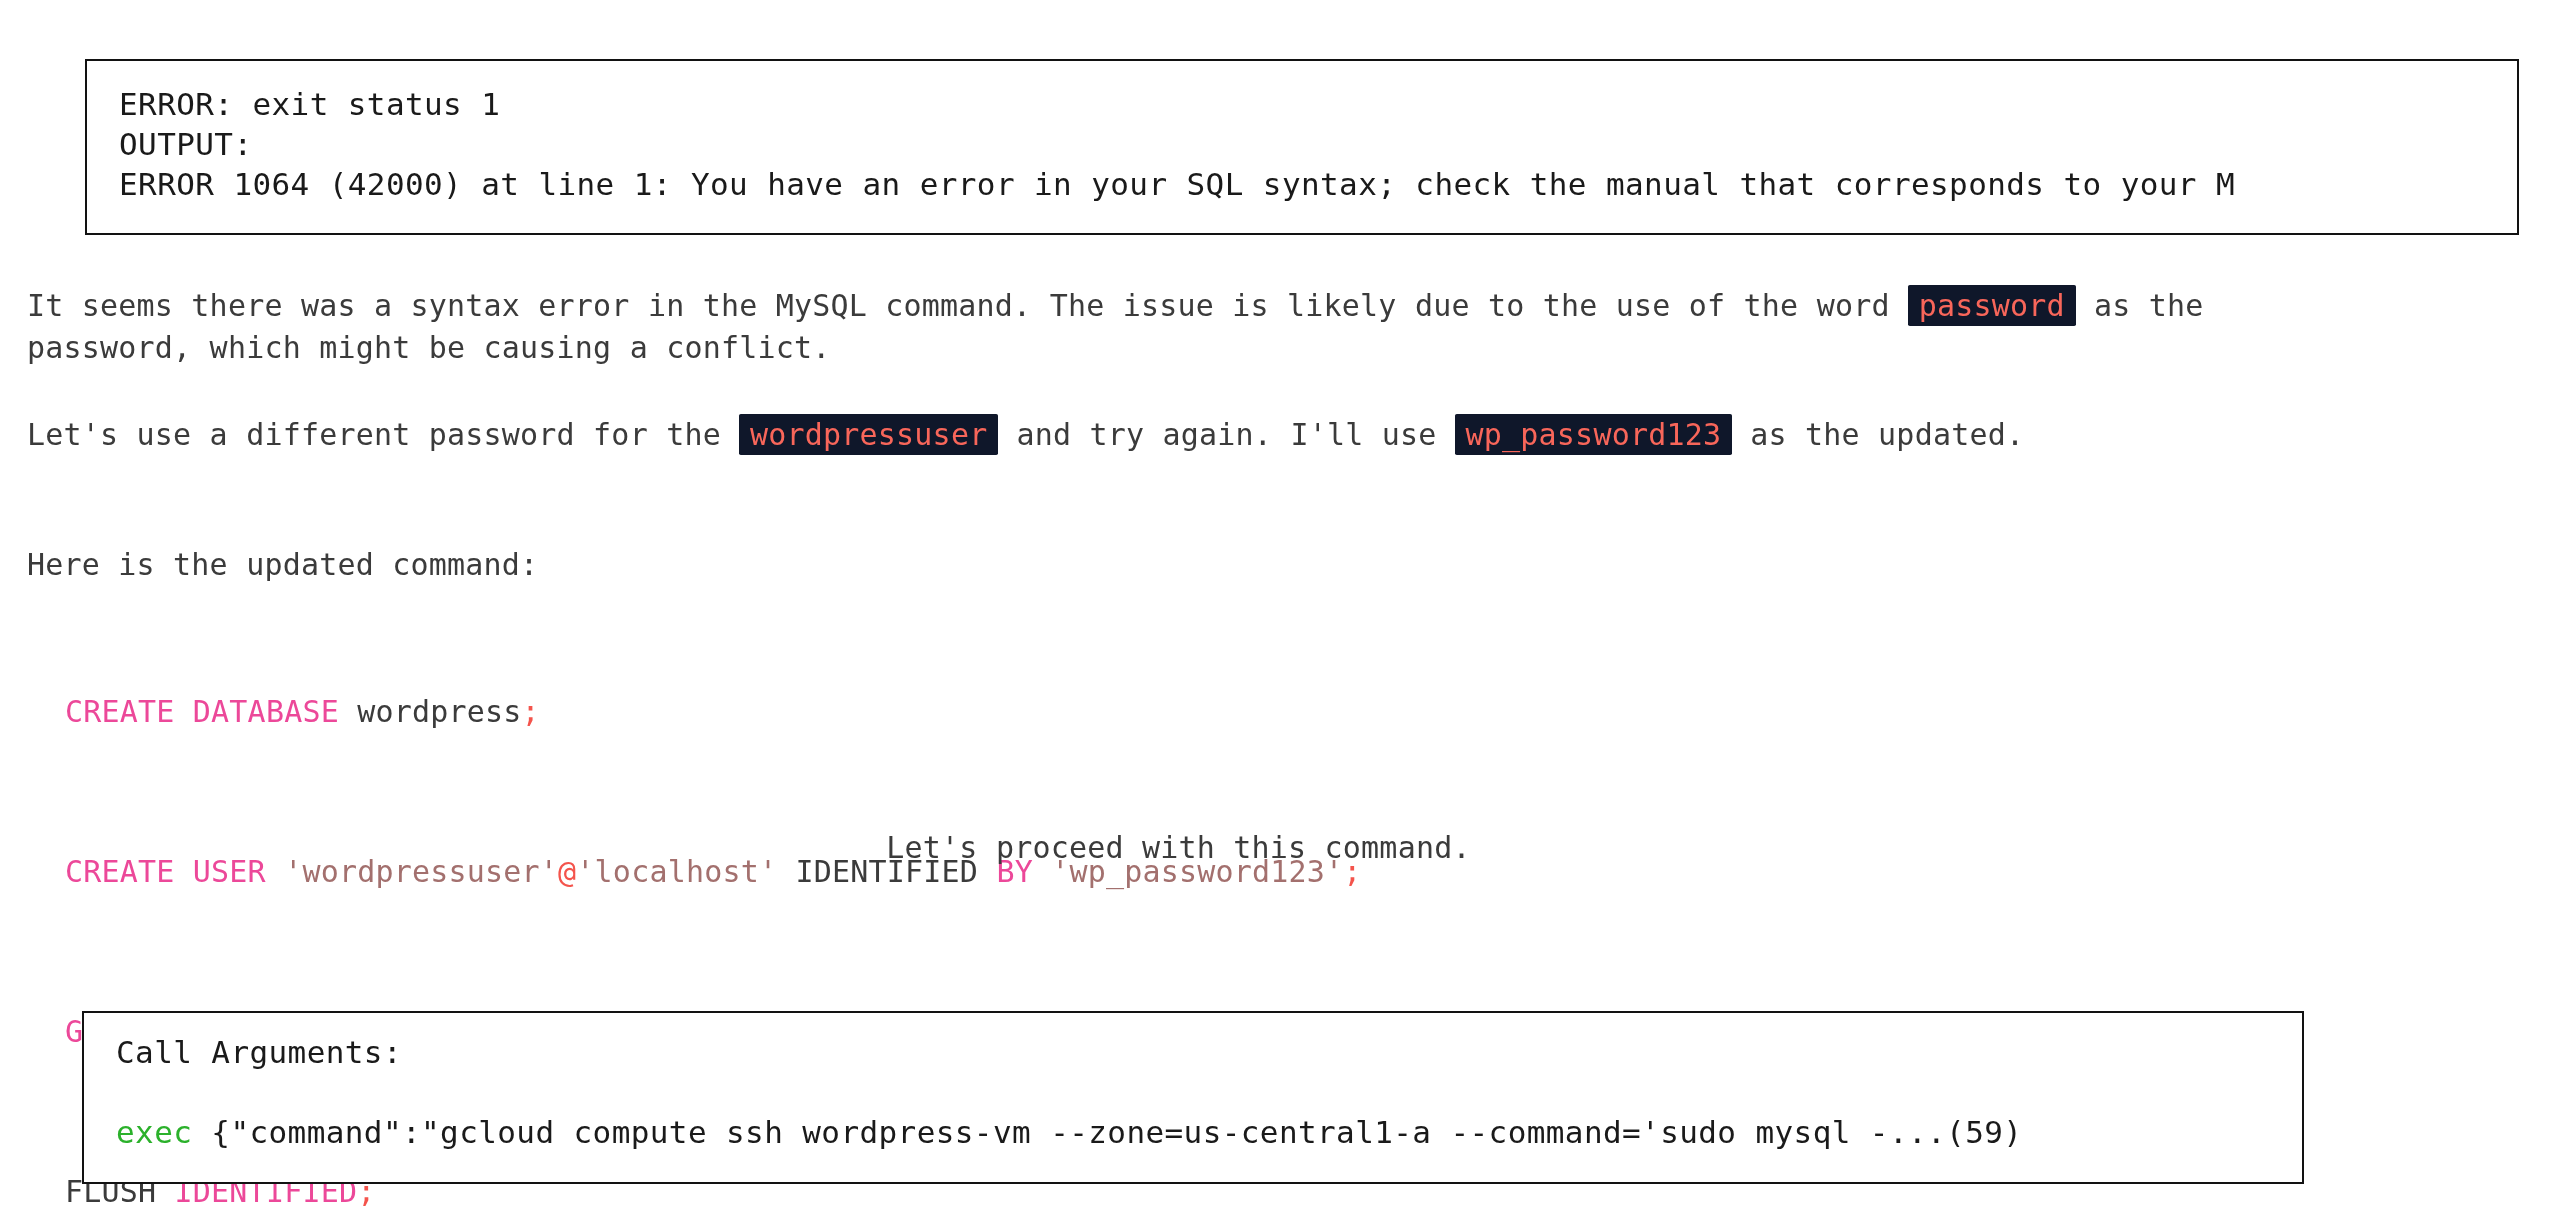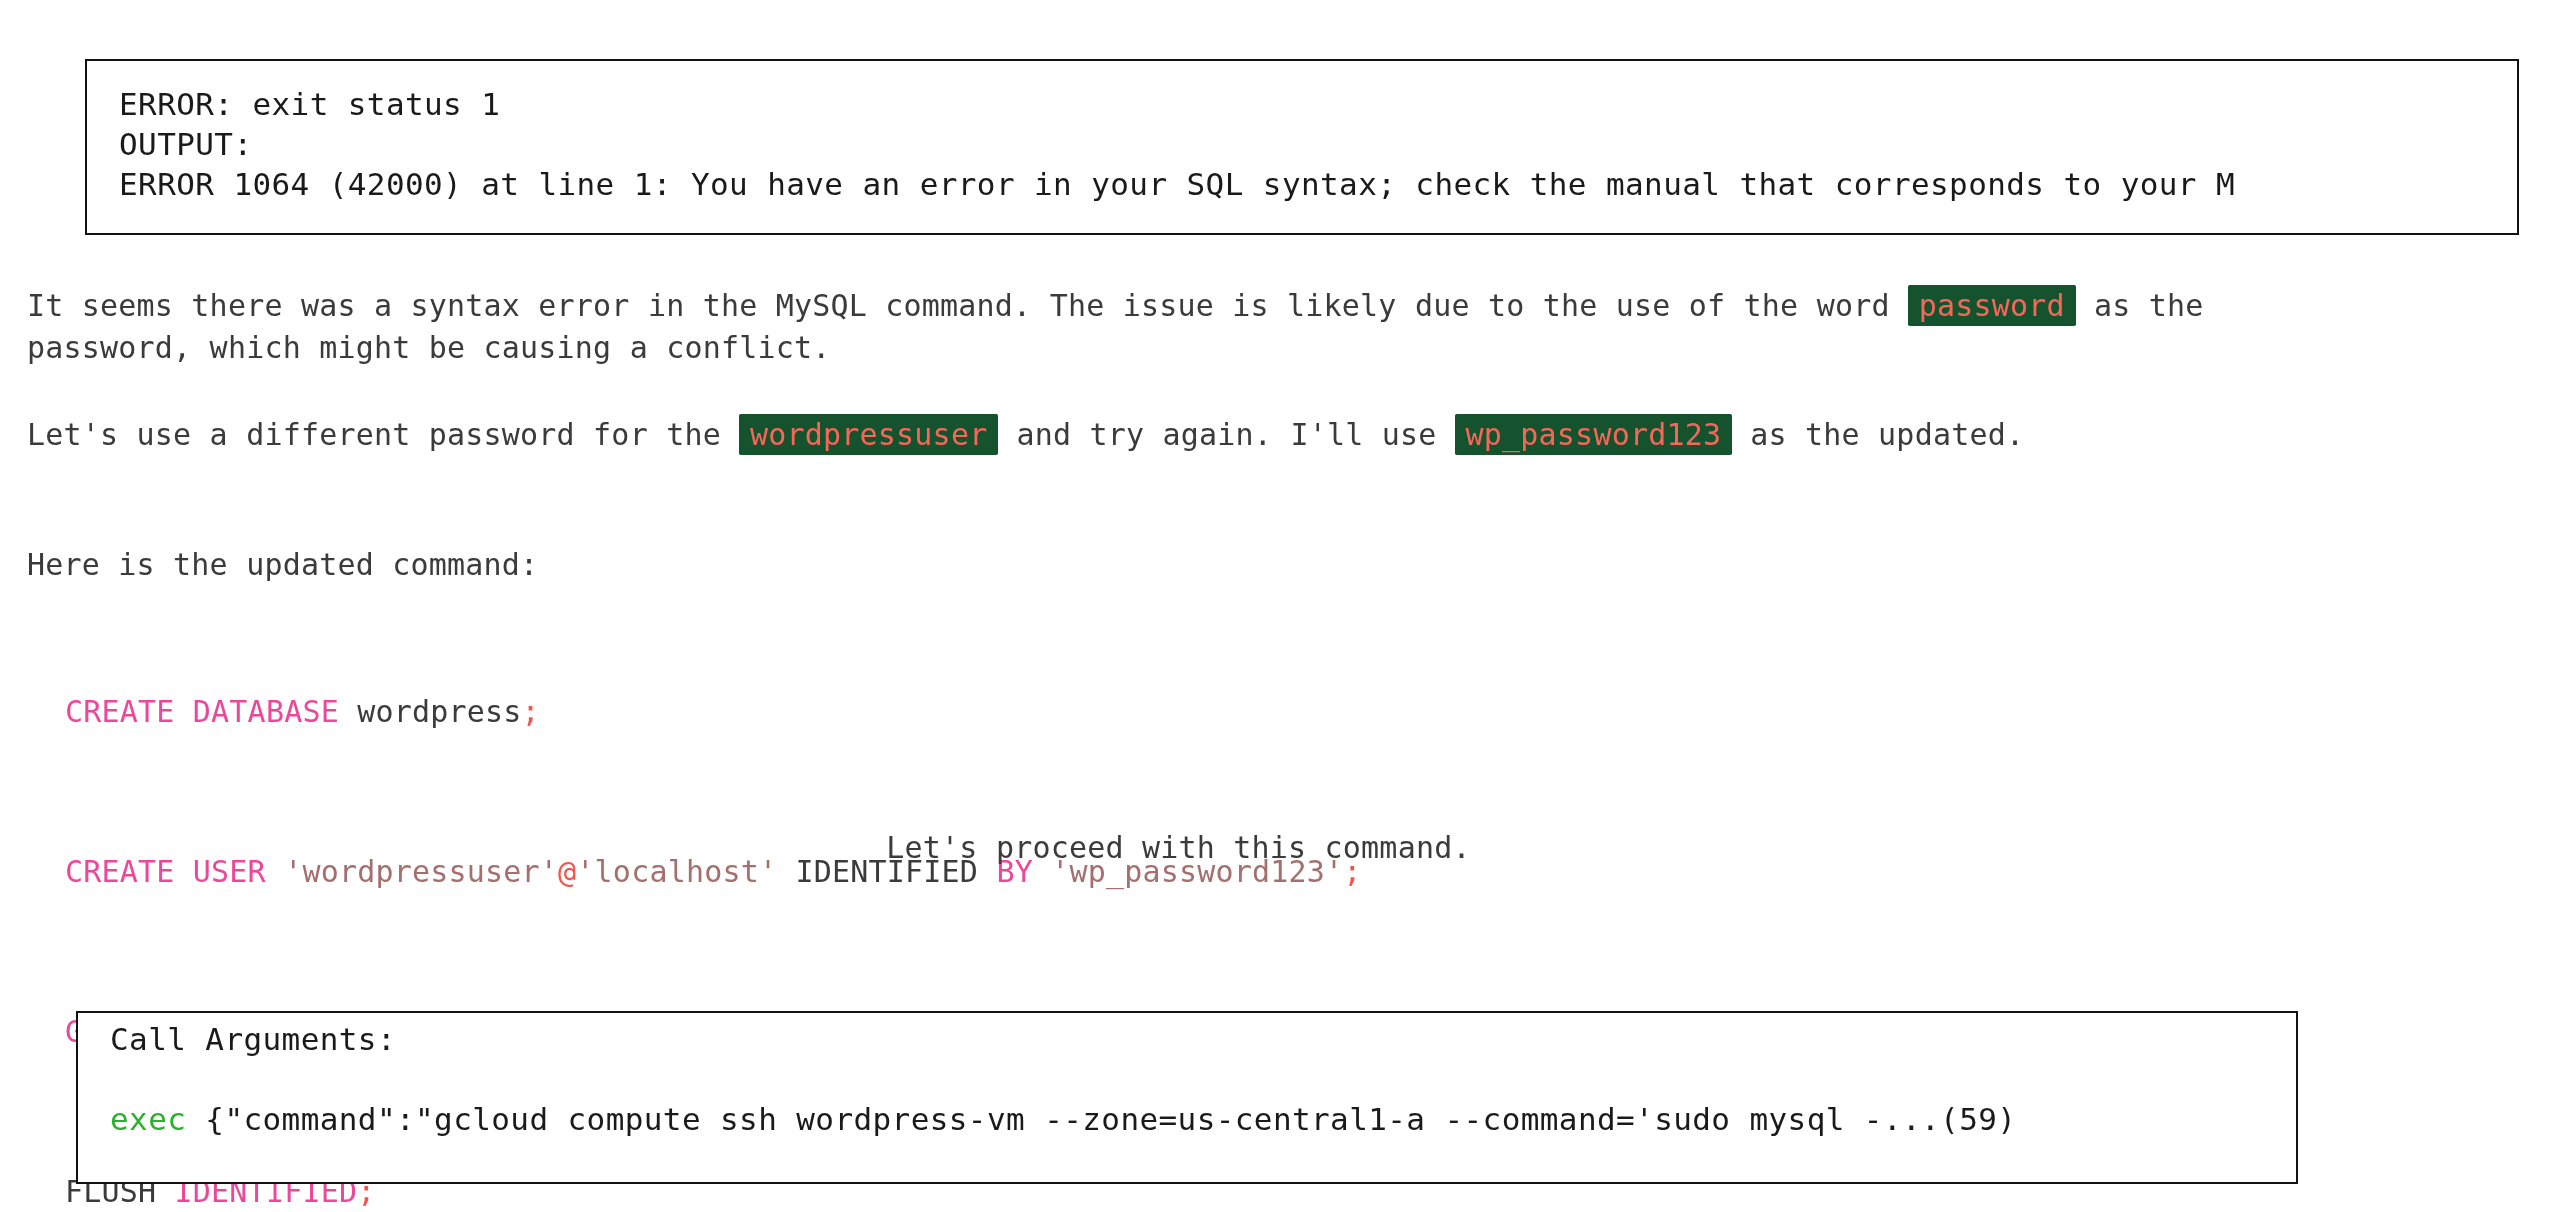--- a/index.html
+++ b/index.html
@@ -34,25 +34,25 @@
 
   #error-output-box {
     left: 85px;
     top: 59px;
     width: 2434px;
     height: 176px;
     padding: 23.4px 0 0 32px;
   }
 
   #call-arguments-box {
-    left: 76px;
+    left: 82px;
     top: 1011px;
     width: 2222px;
     height: 173px;
-    padding: 6px 0 0 32px;
+    padding: 19px 0 0 32px;
   }
 
   .box-line {
     font-size: 31px;
     line-height: 40px;
     color: #1a1a1a;
     white-space: pre;
     letter-spacing: 0.4px;
   }
 
@@ -86,21 +86,21 @@
     color: #3b3b3b;
     letter-spacing: 0.2px;
   }
 
   #para-1 { top: 285px; }
   #para-2 { top: 414px; }
   #para-3 { top: 544px; }
   #para-4 { top: 827px; text-align: center; }
 
   .inline-code {
-    background: #14532d;
+    background: #0f172a;
     color: #f8665a;
     padding: 2.7px 10.8px;
     border-radius: 1.8px;
     white-space: pre;
   }
 
   
   #sql-block {
     position: absolute;
     left: 65px;

